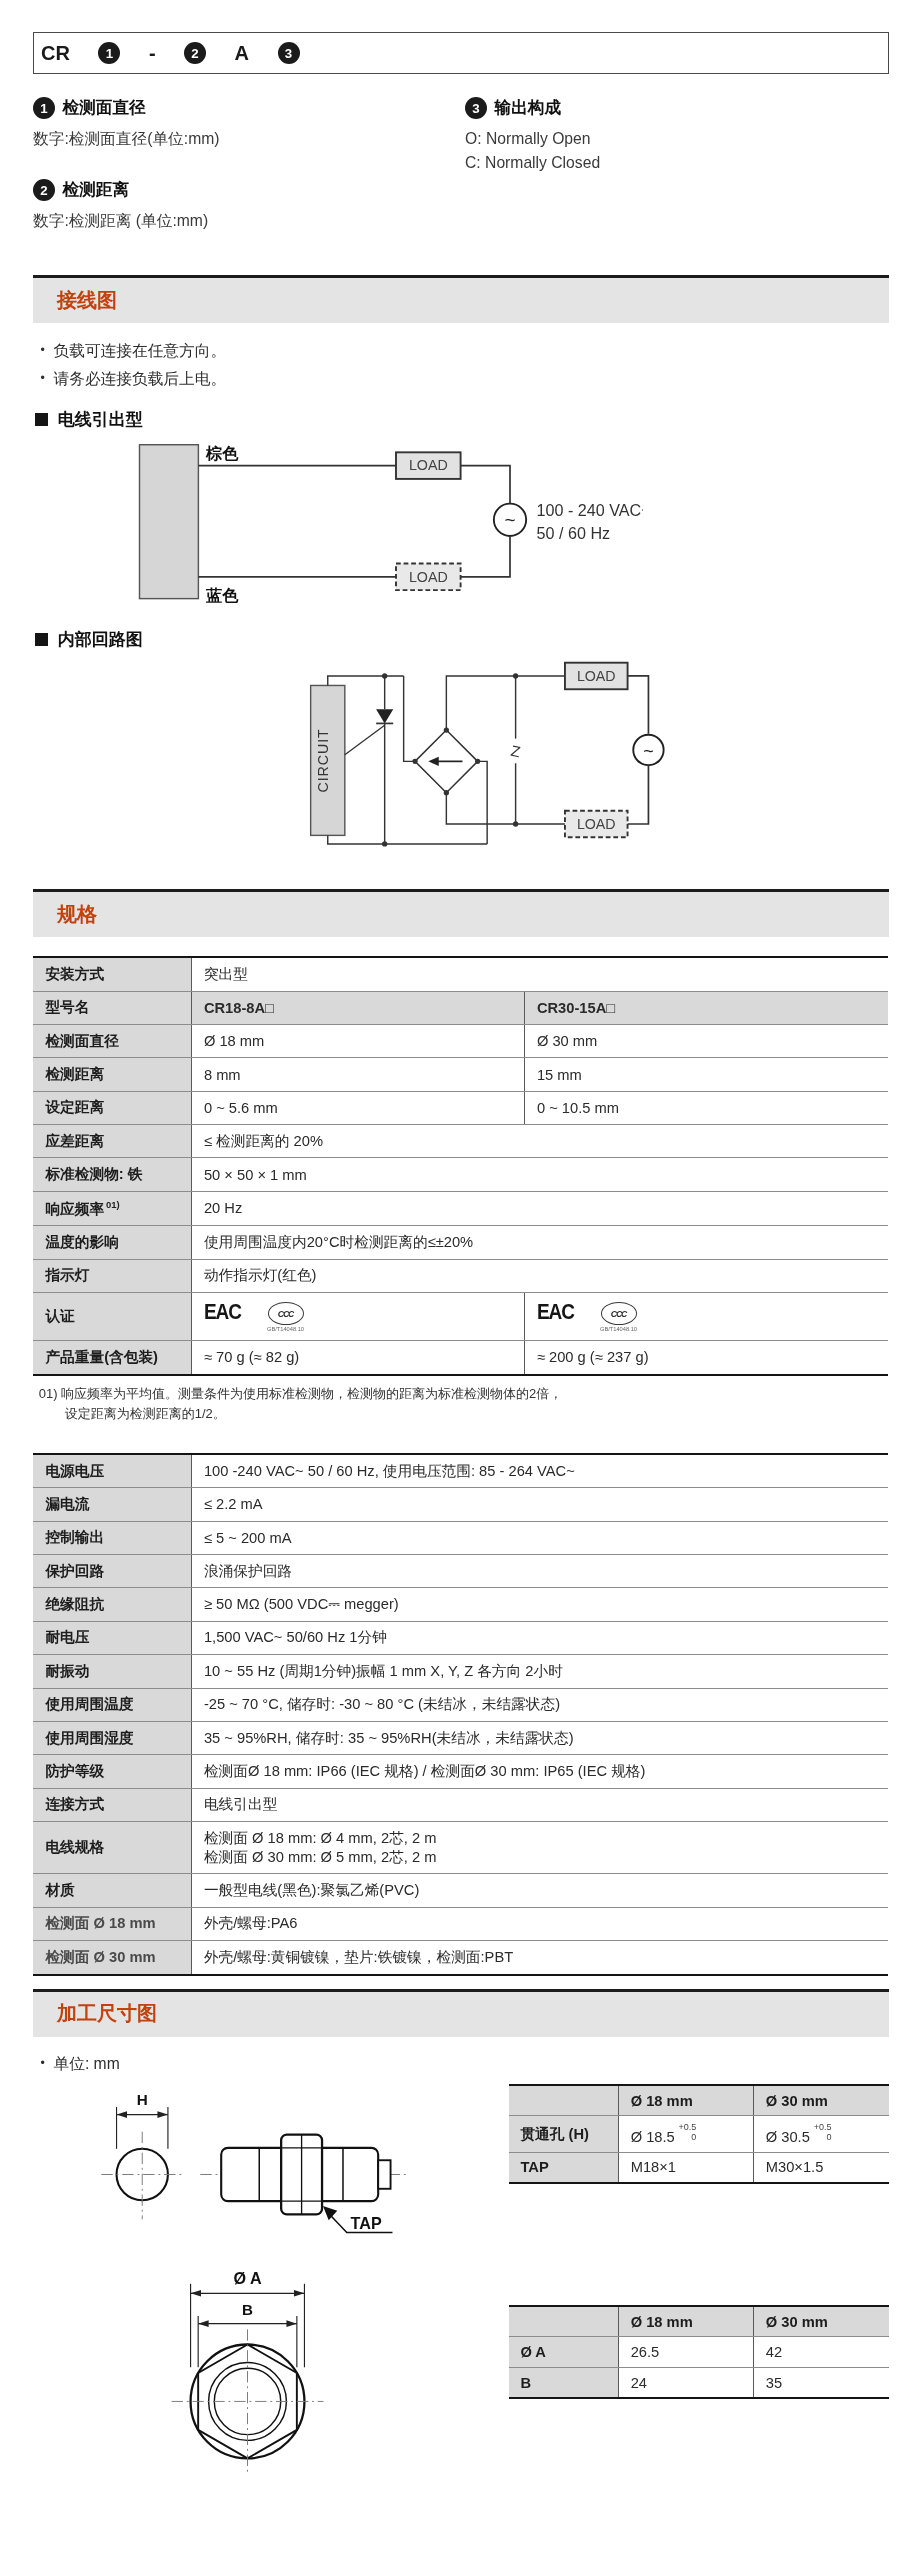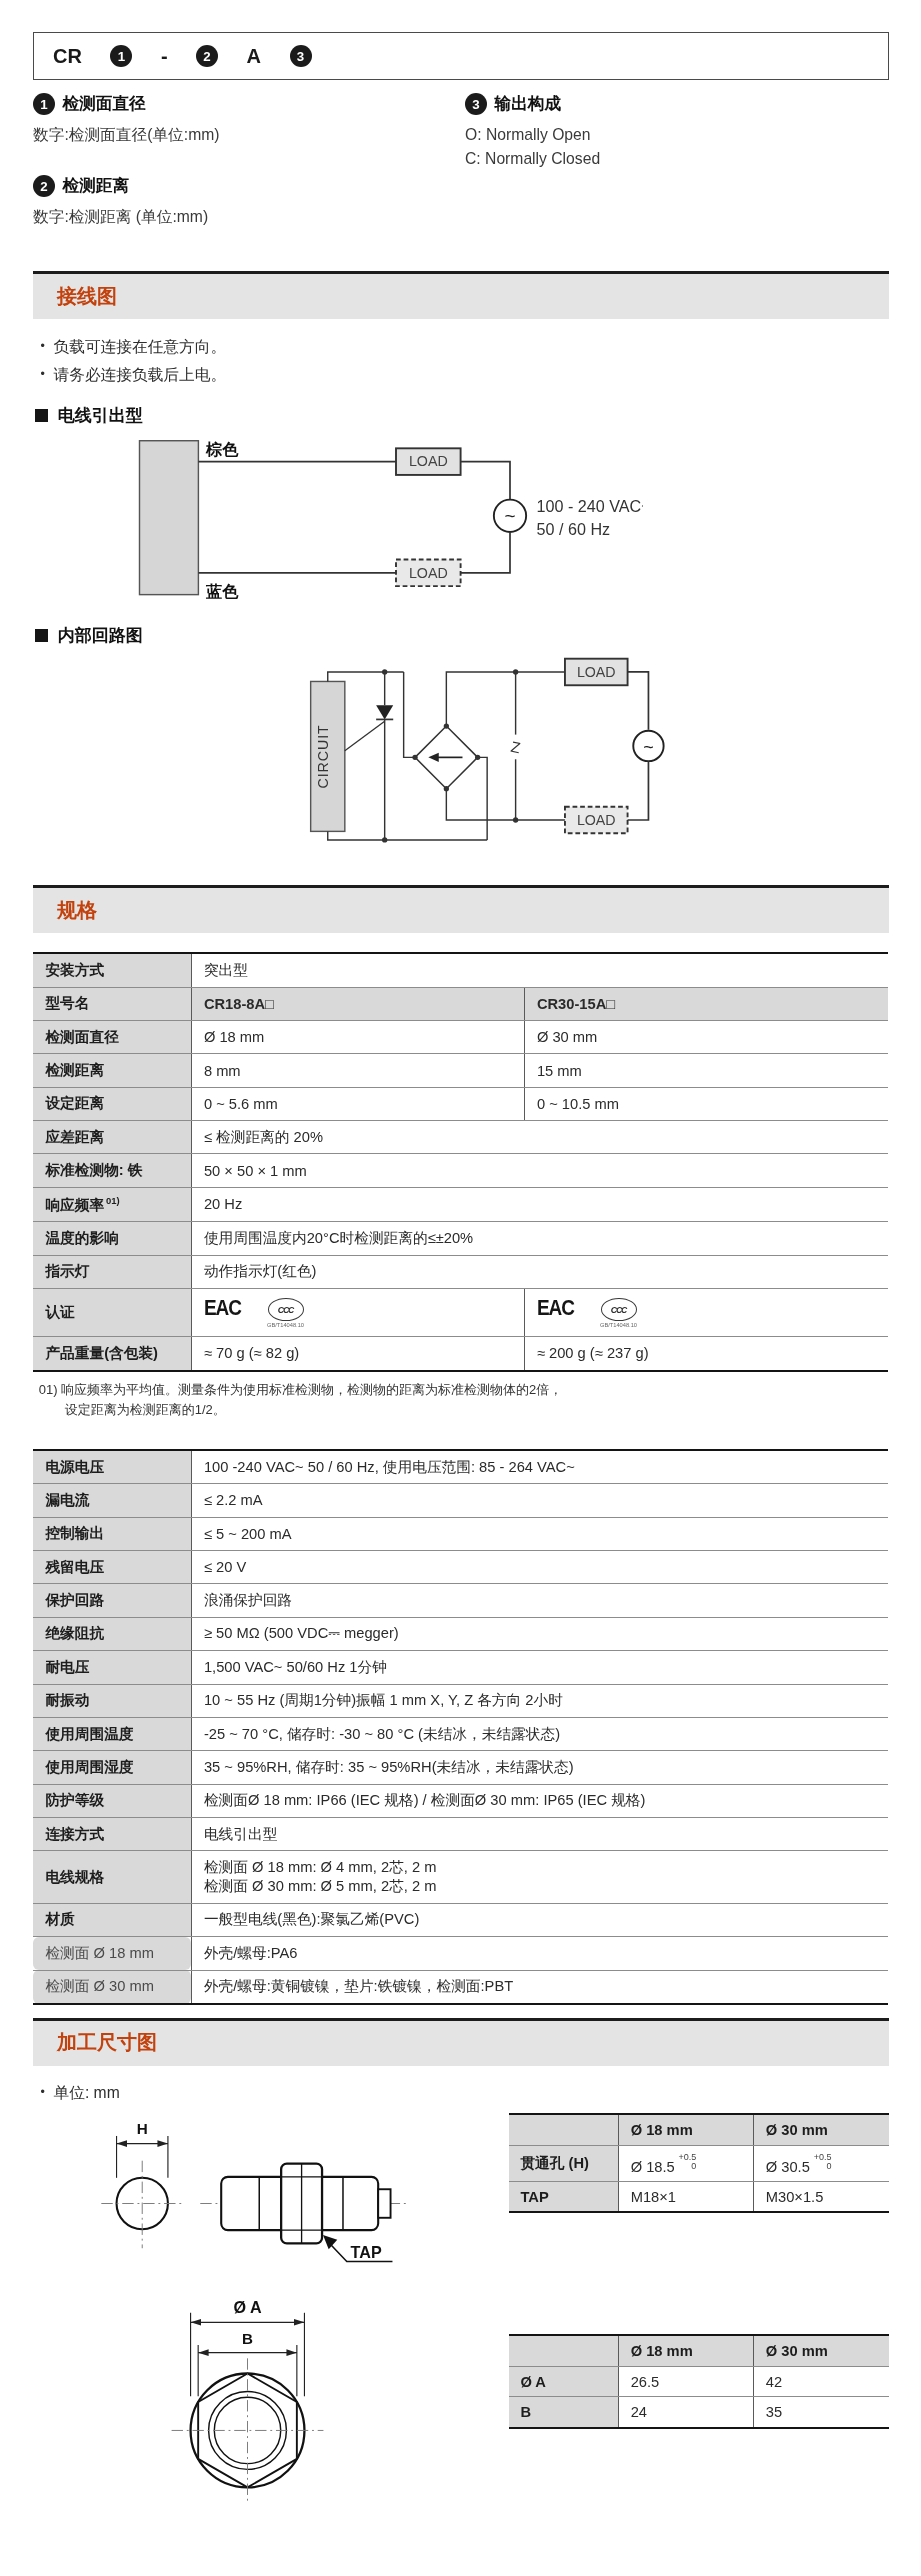--- a/index.html
+++ b/index.html
@@ -3,23 +3,23 @@
 <meta charset="utf-8">
 <style>
   * { margin:0; padding:0; box-sizing:border-box; }
   body {
     width:922px; min-height:2576px; background:#ffffff;
     font-family:"Liberation Sans","DejaVu Sans",sans-serif;
     color:#2b2b2b; padding:32px 33px 38px 33px;
   }
   
   .code-box {
-    border:1.9px solid #4a4a4a; height:48px; display:flex; align-items:center;
-    padding-left:19px; gap:28.5px; font-size:20px; font-weight:bold; color:#1a1a1a;
-    margin-bottom:13px;
+    border:1.9px solid #4a4a4a; height:42px; display:flex; align-items:center;
+    padding-left:7px; gap:28.5px; font-size:20px; font-weight:bold; color:#1a1a1a;
+    margin-bottom:23px;
   }
   .badge {
     display:inline-flex; width:22px; height:22px; border-radius:50%;
     background:#1b1b1b; color:#fff; font-size:13.3px; font-weight:bold;
     align-items:center; justify-content:center; flex:0 0 auto;
   }
   
   .legend { display:flex; margin-bottom:42px; }
   .legend-col-left { width:432px; }
   .legend-title { display:flex; align-items:center; gap:7.6px; font-size:16.6px; font-weight:bold; color:#111; margin-bottom:7.6px; }
@@ -42,21 +42,21 @@
   
   .spec-table {
     width:855px; border-collapse:collapse; font-size:14.7px; color:#2b2b2b;
     border-top:2.9px solid #141414; border-bottom:2.9px solid #141414; margin-top:19px;
   }
   .spec-table td { border-bottom:1px solid #8c8c8c; padding:6.7px 12.4px; vertical-align:middle; }
   .spec-table td.lbl {
     background:#d9d9d9; font-weight:bold; width:158px; color:#1d1d1d;
     border-right:1px solid #5a5a5a;
   }
-  .spec-table td.lbl-light { font-weight:normal; color:#4a4a4a;border-radius:6px; }
+  .spec-table td.lbl-light { font-weight:bold; color:#4a4a4a; }
   .spec-table td.v1 { border-right:1px solid #5a5a5a; width:333px; }
   .spec-table td.val { white-space:pre-line; }
   .spec-table tr.model-row td { background:#d9d9d9; font-weight:bold; }
   .spec-table sup { font-size:9.5px; margin-left:1.9px; }
   .certs { display:flex; align-items:flex-start; gap:26px; padding:2.9px 0 1px 0; }
   .eac { font-weight:900; font-size:19px; letter-spacing:-1px; color:#161616; line-height:1; transform:scaleY(1.15); }
   .ccc-wrap { display:flex; flex-direction:column; align-items:center; }
   .ccc {
     width:36px; height:23px; border:1.9px solid #3a3a3a; border-radius:50%;
     display:flex; align-items:center; justify-content:center;
@@ -288,24 +288,20 @@
       </tr>
   <tr>
         <td class="lbl">漏电流</td>
         <td class="val">≤ 2.2 mA</td>
       </tr>
   <tr>
         <td class="lbl">控制输出</td>
         <td class="val">≤ 5 ~ 200 mA</td>
       </tr>
   <tr>
-        <td class="lbl">残留电压</td>
-        <td class="val">≤ 20 V</td>
-      </tr>
-  <tr>
         <td class="lbl">保护回路</td>
         <td class="val">浪涌保护回路</td>
       </tr>
   <tr>
         <td class="lbl">绝缘阻抗</td>
         <td class="val">≥ 50 MΩ (500 VDC⎓ megger)</td>
       </tr>
   <tr>
         <td class="lbl">耐电压</td>
         <td class="val">1,500 VAC~ 50/60 Hz 1分钟</td>

